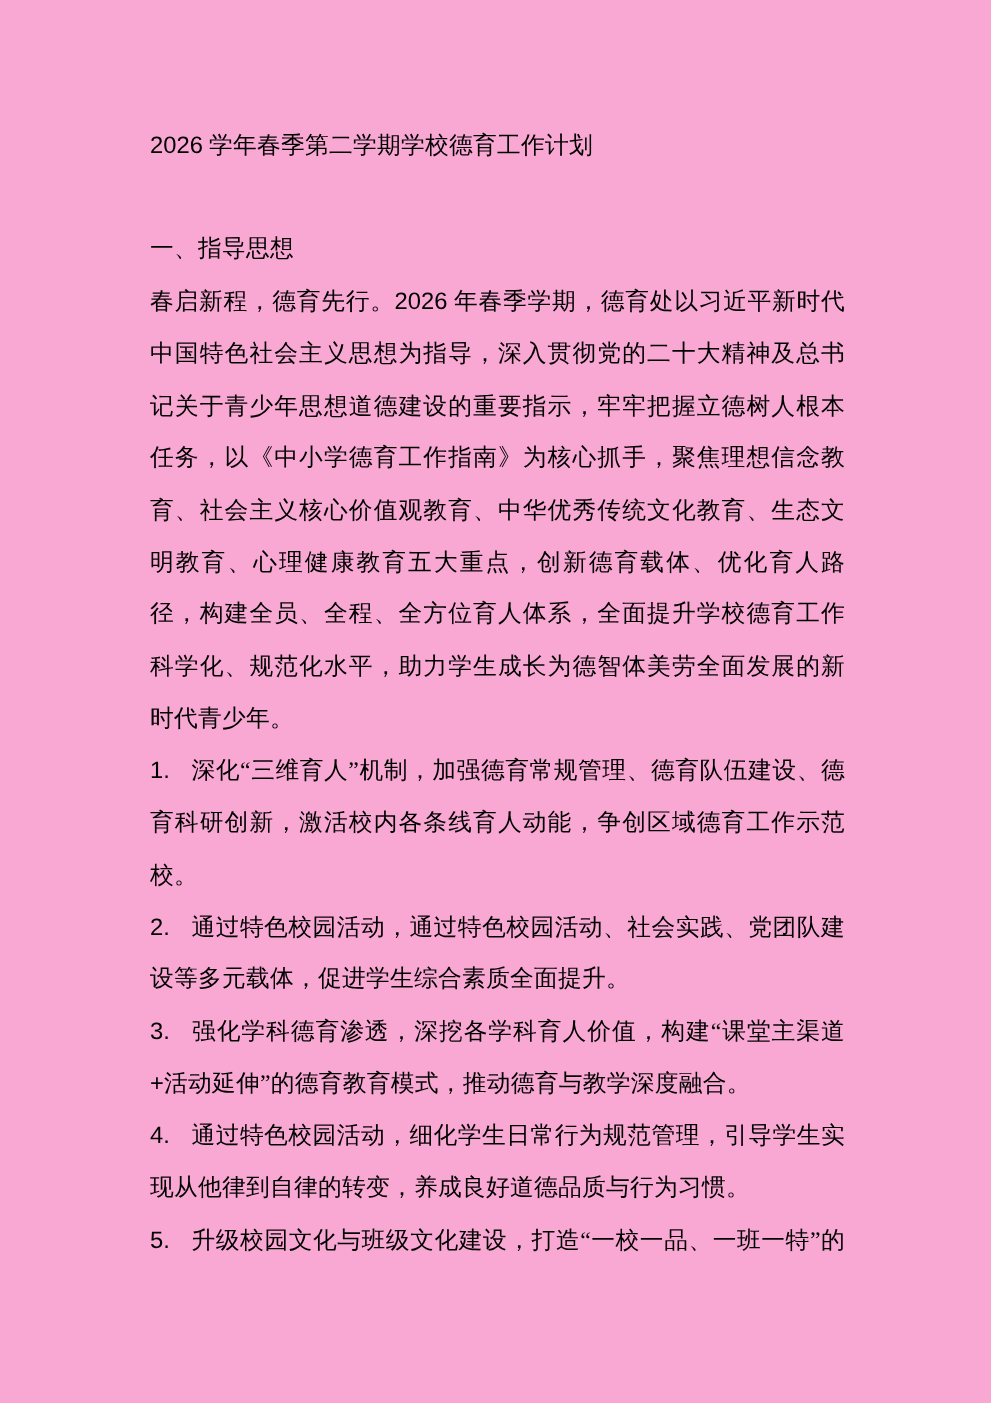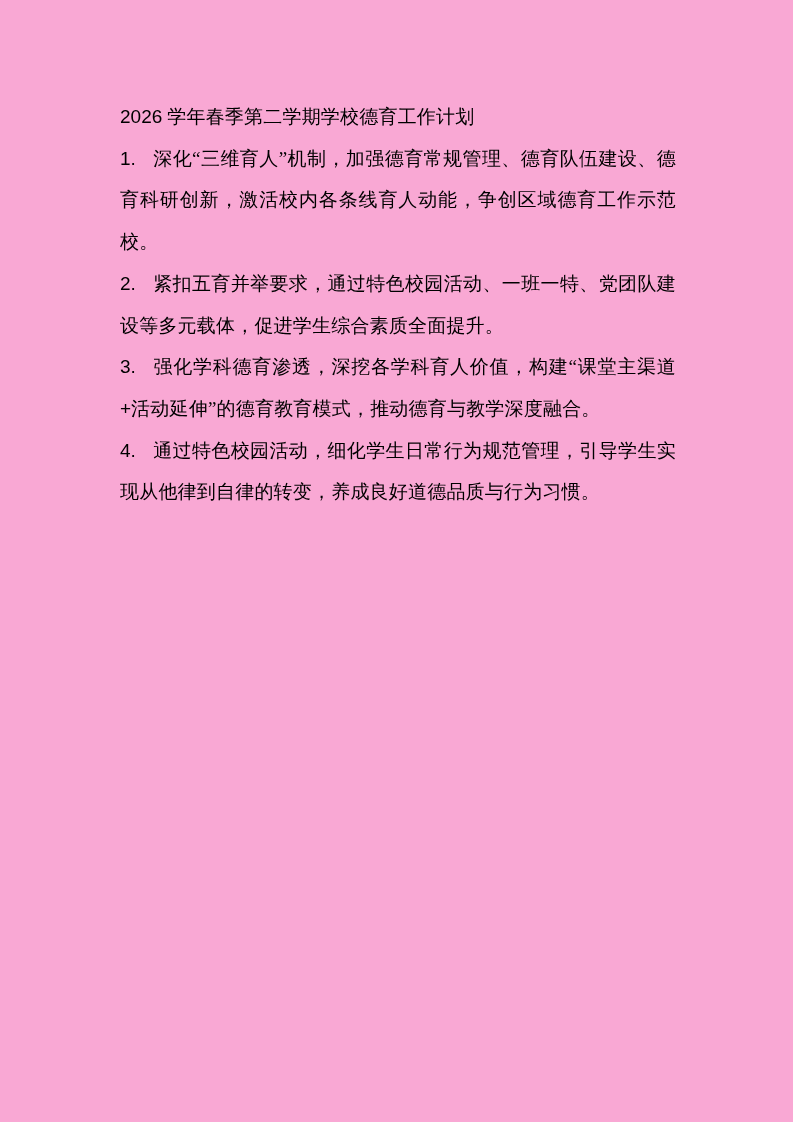--- a/index.html
+++ b/index.html
@@ -46,27 +46,30 @@
   }
 </style>
 </head>
 <body style="background: rgb(255, 255, 255);">
 
 <div class="page" style="background: #f9a8d4; color: rgb(0, 0, 0);">
 
   <div class="doc-title mixed"><span class="latin">2026</span> 学年春季第二学期学校德育工作计划</div>
 
   <div class="section">
+    <div class="heading">一、指导思想</div>
+    <div class="para mixed">春启新程，德育先行。<span class="latin">2026</span> 年春季学期，德育处以习近平新时代中国特色社会主义思想为指导，深入贯彻党的二十大精神及总书记关于青少年思想道德建设的重要指示，牢牢把握立德树人根本任务，以《中小学德育工作指南》为核心抓手，聚焦理想信念教育、社会主义核心价值观教育、中华优秀传统文化教育、生态文明教育、心理健康教育五大重点，创新德育载体、优化育人路径，构建全员、全程、全方位育人体系，全面提升学校德育工作科学化、规范化水平，助力学生成长为德智体美劳全面发展的新时代青少年。</div>
   </div>
 
   <div class="section">
 
     <div class="list-item"><span class="num">1.</span><span class="item-text mixed">深化“三维育人”机制，加强德育常规管理、德育队伍建设、德育科研创新，激活校内各条线育人动能，争创区域德育工作示范校。</span></div>
 
-    <div class="list-item"><span class="num">2.</span><span class="item-text mixed">紧扣五育并举要求，通过特色校园活动、一班一特、党团队建设等多元载体，促进学生综合素质全面提升。</span></div>
+    <div class="list-item"><span class="num">2.</span><span class="item-text mixed">通过特色校园活动，通过特色校园活动、社会实践、党团队建设等多元载体，促进学生综合素质全面提升。</span></div>
 
     <div class="list-item"><span class="num">3.</span><span class="item-text mixed">强化学科德育渗透，深挖各学科育人价值，构建“课堂主渠道<span class="latin">+</span>活动延伸”的德育教育模式，推动德育与教学深度融合。</span></div>
 
     <div class="list-item"><span class="num">4.</span><span class="item-text mixed">通过特色校园活动，细化学生日常行为规范管理，引导学生实现从他律到自律的转变，养成良好道德品质与行为习惯。</span></div>
 
+    <div class="list-item cut"><span class="num">5.</span><span class="item-text mixed">升级校园文化与班级文化建设，打造“一校一品、一班一特”的</span></div>
   </div>
 
 </div>
 
 </body></html>

